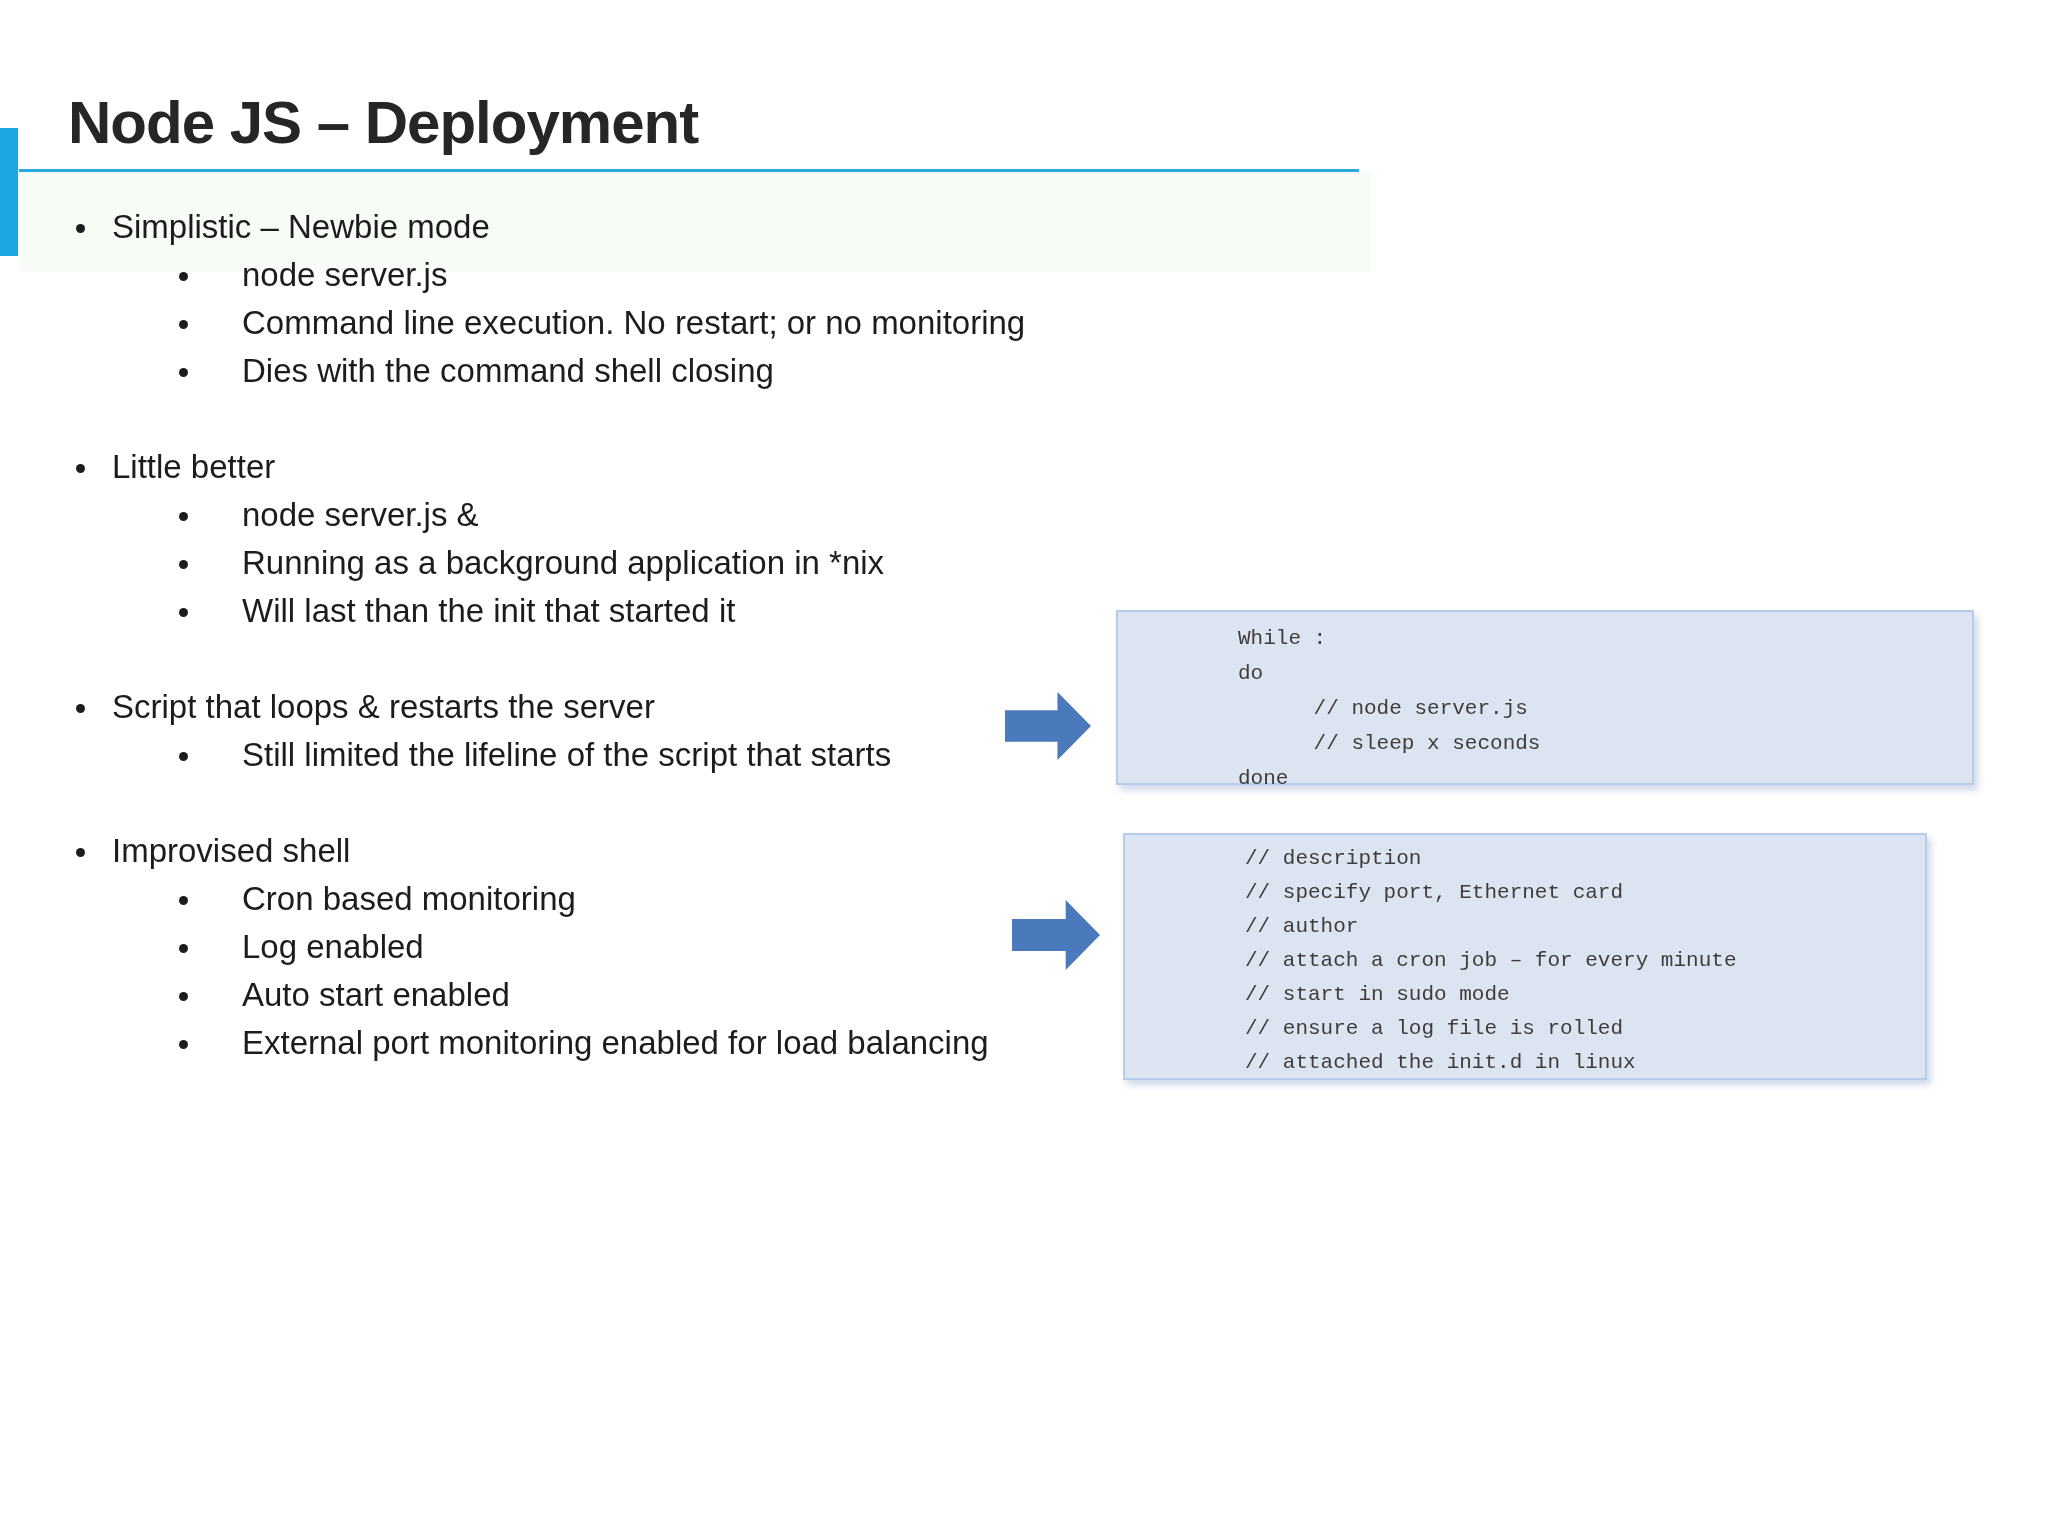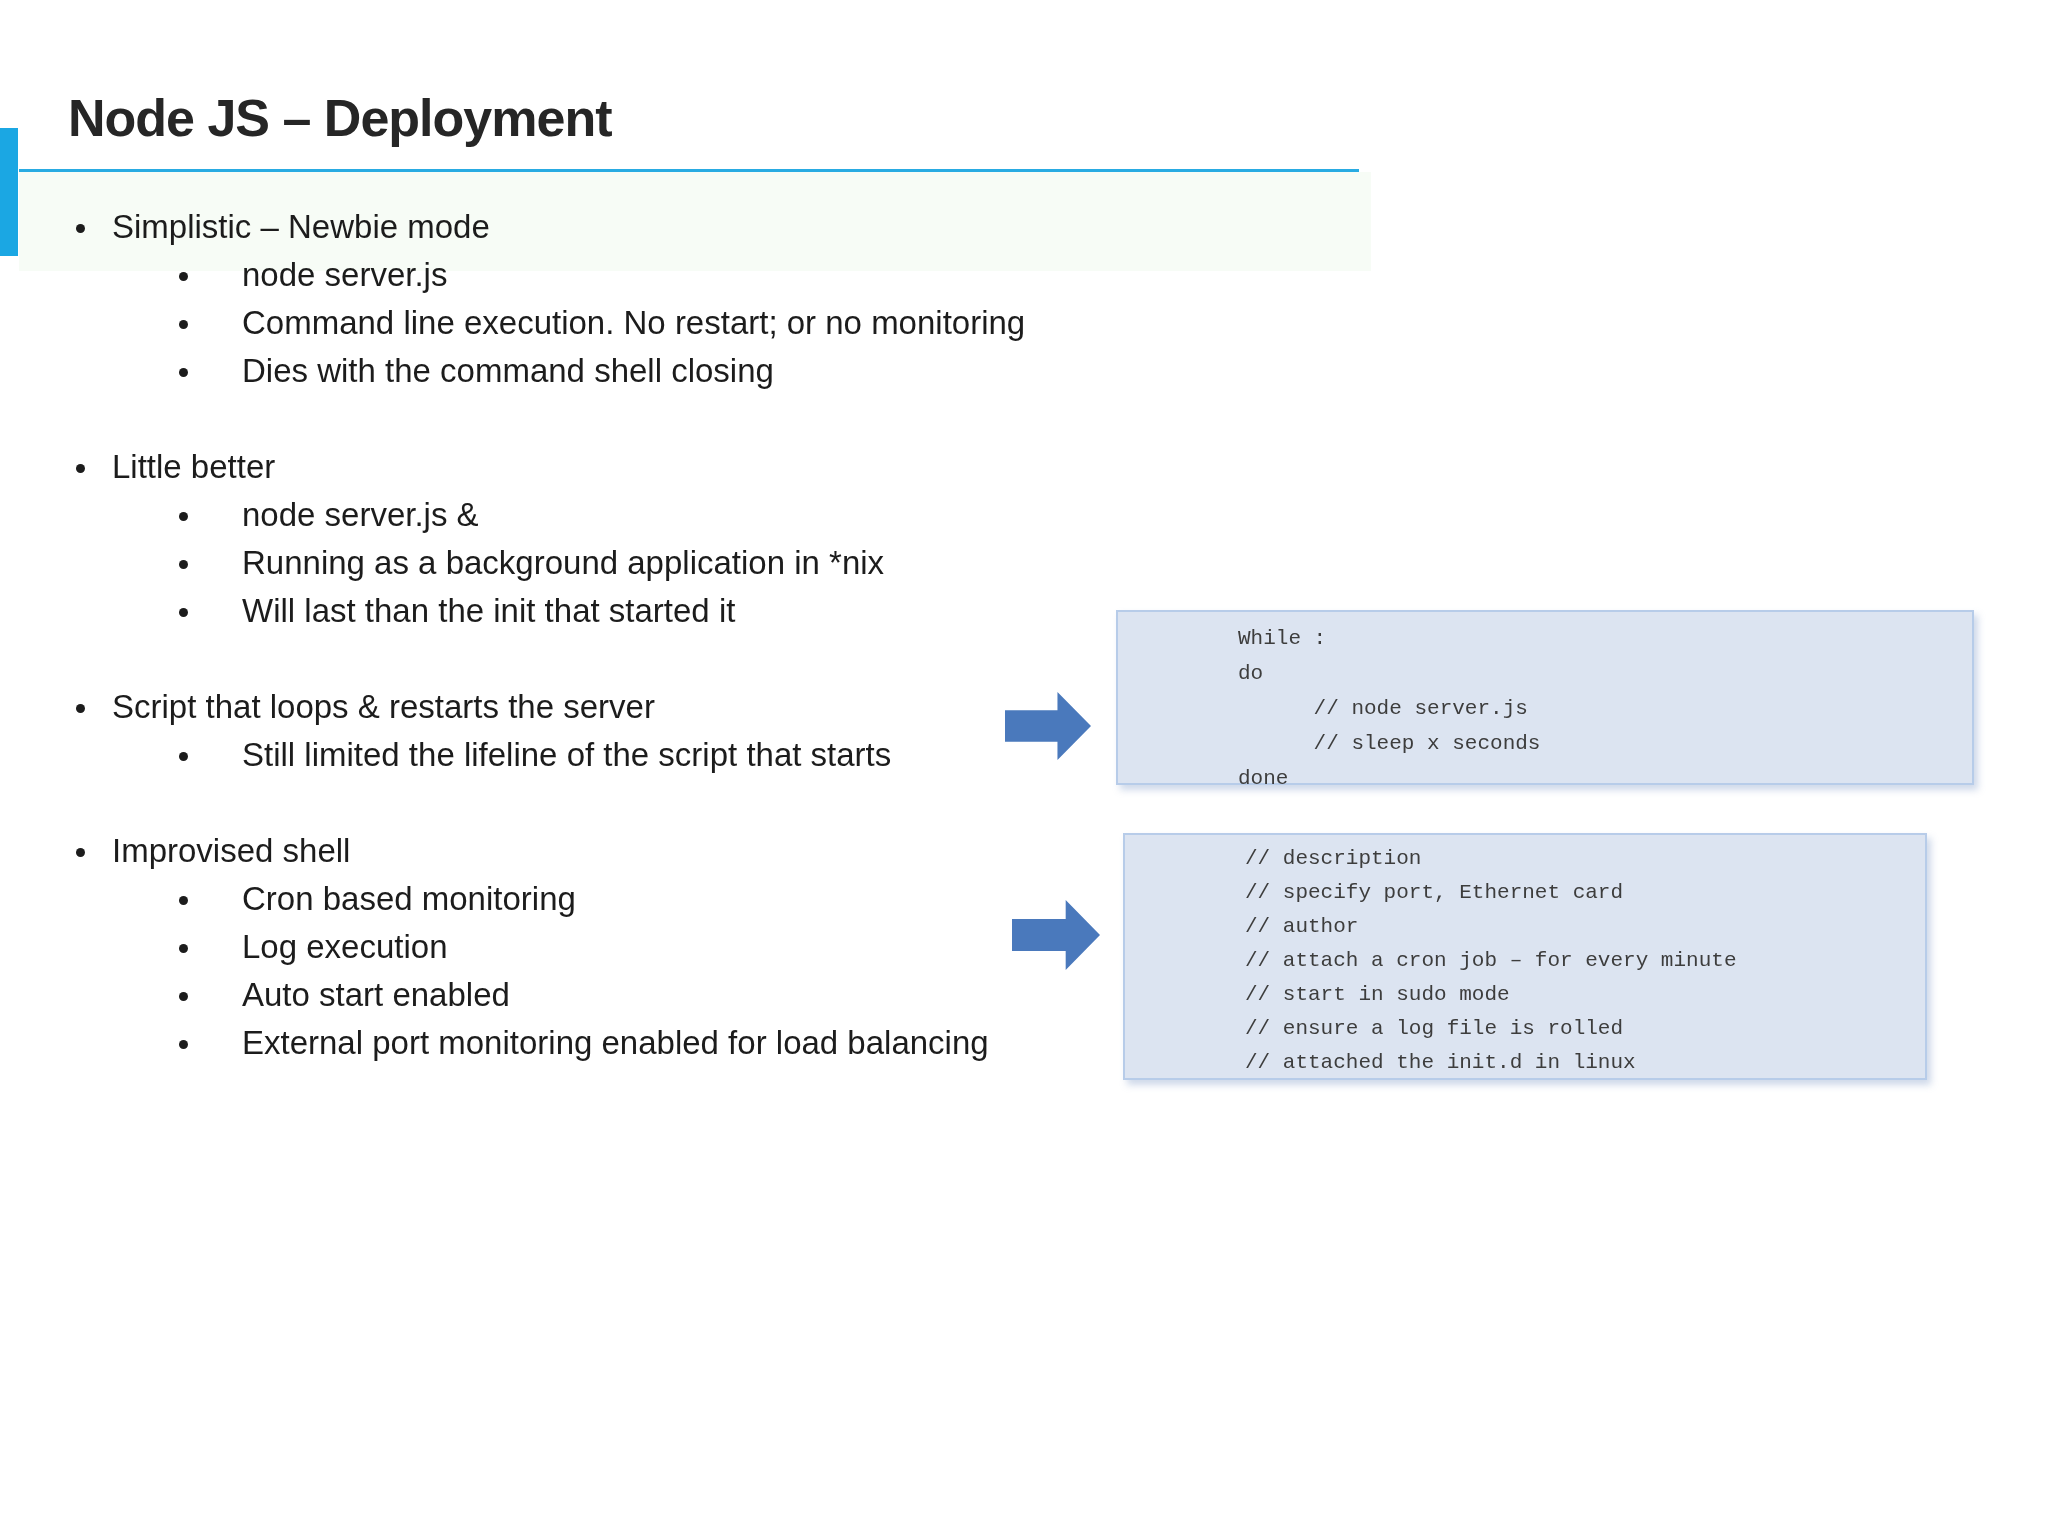--- a/index.html
+++ b/index.html
@@ -6,21 +6,21 @@
   .slide{
     position:relative;width:2048px;height:1536px;background:#ffffff;overflow:hidden;
     font-family:"Liberation Sans",sans-serif;
   }
   .accent-bar{
     position:absolute;left:0;top:128px;width:18px;height:128px;
     background:var(--accent_bar,#1ba7e3);
   }
   .slide-title{
     position:absolute;left:68px;top:88px;
-    font-size:52px;font-weight:bold;letter-spacing:-1px;
+    font-size:60px;font-weight:bold;letter-spacing:-1px;
     color:var(--title_color,#262626);white-space:nowrap;
   }
   .title-rule{
     position:absolute;left:19px;top:169px;width:1340px;height:3px;
     background:var(--title_rule,#29abe2);
   }
   .header-tint{
     position:absolute;left:19px;top:172px;width:1352px;height:99px;
     background:rgba(236,247,233,0.40);
   }
@@ -88,21 +88,21 @@
 
     <div class="spacer"></div>
 
     <div class="line l1">Script that loops &amp; restarts the server</div>
     <div class="line l2">Still limited the lifeline of the script that starts</div>
 
     <div class="spacer"></div>
 
     <div class="line l1">Improvised shell</div>
     <div class="line l2">Cron based monitoring</div>
-    <div class="line l2">Log execution</div>
+    <div class="line l2">Log enabled</div>
     <div class="line l2">Auto start enabled</div>
     <div class="line l2">External port monitoring enabled for load balancing</div>
 
   </div>
 
   <div class="block-arrow" id="arrow-1"></div>
   <div class="block-arrow" id="arrow-2"></div>
 
   <div class="code-box" id="code-box-1">
     <div class="code-line">While :</div>

